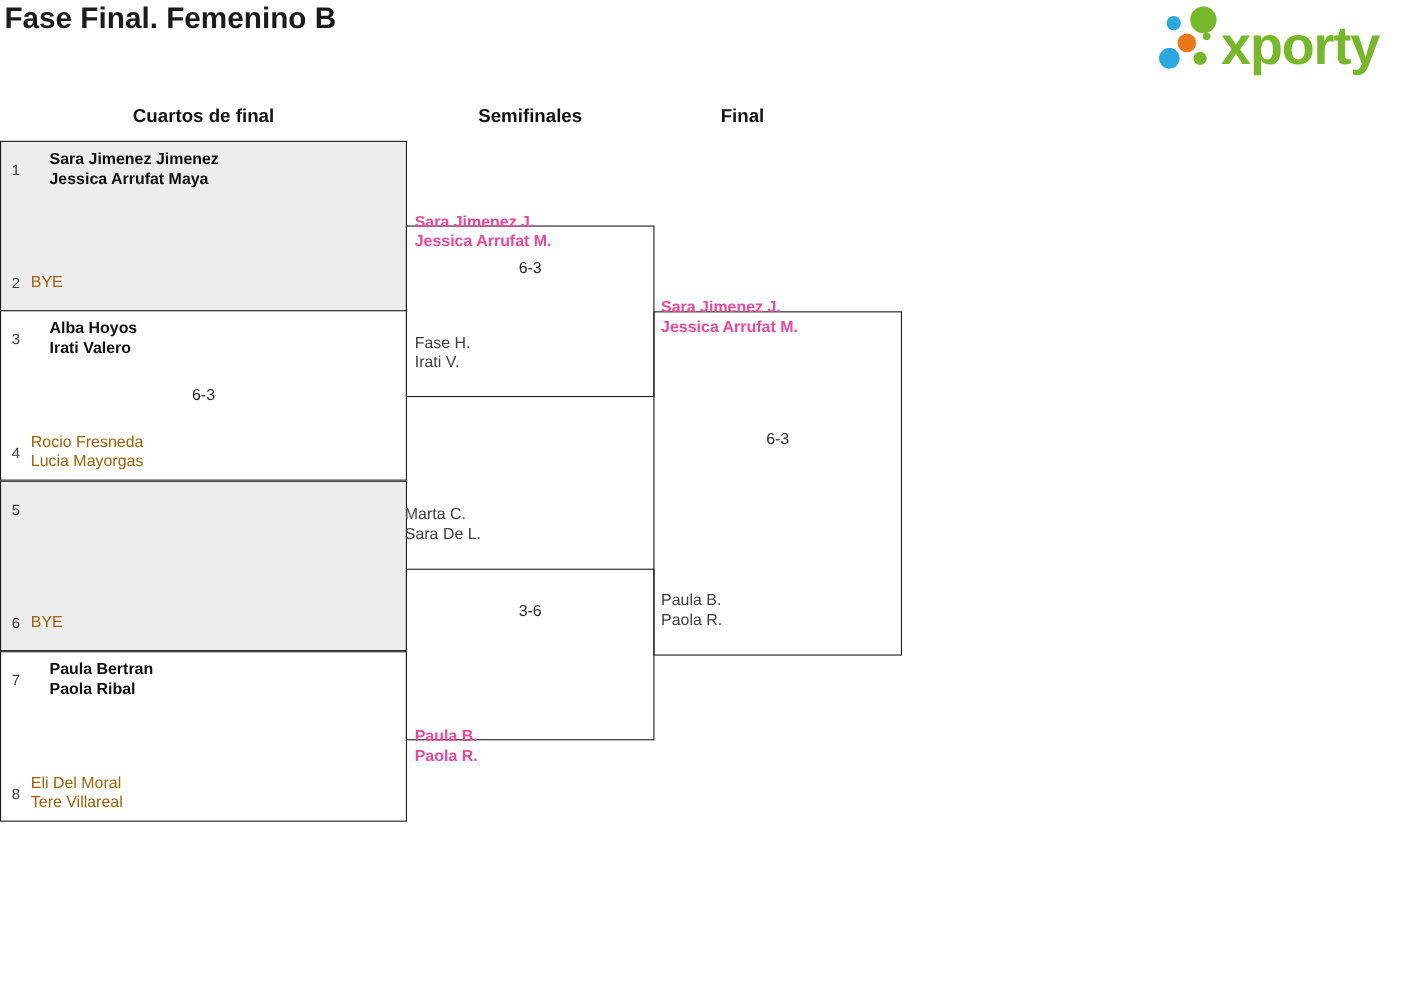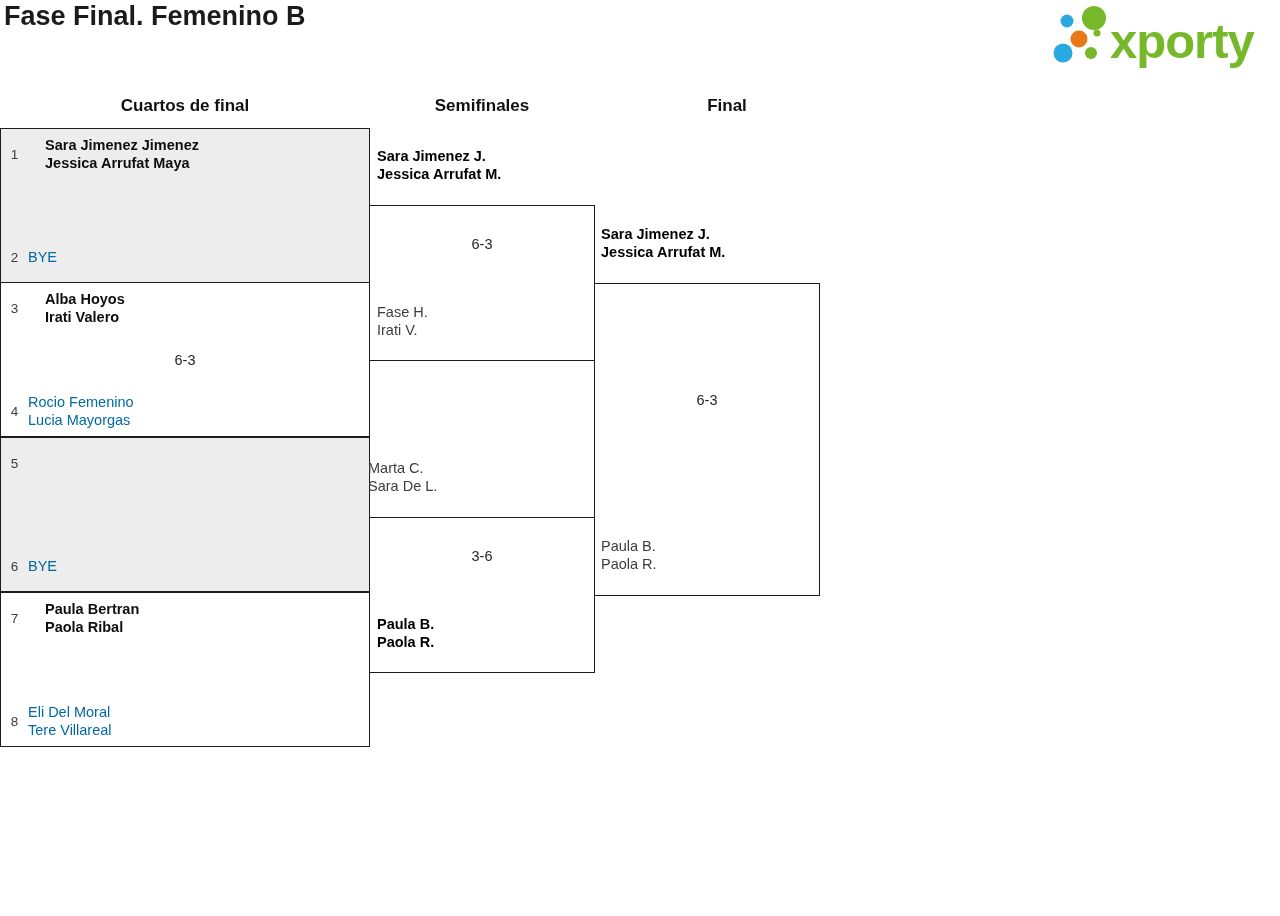--- a/index.html
+++ b/index.html
@@ -18,56 +18,56 @@
   }
   .logo { position:absolute; left:1048px; top:2px; width:232px; height:72px; cursor:pointer; }
 
   
   .round-header {
     position:absolute; top:96px; text-align:center;
     font-size:17px; font-weight:bold; color:#111111;
   }
   .rh-qf { left:0px;  width:370px; }
   .rh-sf { left:369px; width:226px; }
-  .rh-f  { left:614px; width:226px; }
+  .rh-f  { left:562px; width:226px; }
 
   
   .qf-box {
     position:absolute; left:0px; width:370px; height:155px;
     border:1px solid #1c1c1c; background:#ffffff;
     display:flex; flex-direction:column; justify-content:space-between;
     padding:7px 0 7px 0;
   }
   .qf-box.shaded { background:#ededed; }
   .team-row { display:flex; align-items:center; min-height:36px; }
   .seed {
     width:27px; flex:none; text-align:center;
     font-size:13.5px; color:#3d3d3d;
   }
-  .team-names { font-size:14.5px; line-height:18px; color:#0369a1; }
+  .team-names { font-size:14.5px; line-height:18px; color:#a16207; }
   .team-names div:empty { display:none; }
   .team-names.winner { font-weight:bold; color:#0e0e0e;margin-left:17px; }
   .qf-score {
     flex:1; display:flex; align-items:center; justify-content:center;
     font-size:14.5px; color:#262626;
   }
 
   
   .conn-rect {
     position:absolute; border:1px solid #1c1c1c; background:transparent;
   }
   .sf1-rect  { left:369px; top:205px; width:226px; height:156px; }
   .sf2-rect  { left:369px; top:517px; width:226px; height:156px; }
   .final-rect{ left:594px; top:283px; width:226px; height:313px; }
 
   
   .pair-label {
     position:absolute; font-size:14.5px; line-height:18px; color:#3d3d3d;
   }
-  .pair-label.winner { font-weight:bold; color:#000000; }
+  .pair-label.winner { font-weight:bold; color:#ec4899;margin-top:46px; }
   .pair-label div:empty { display:none; }
 
   
   .round-score {
     position:absolute; text-align:center; font-size:14.5px; color:#262626;
   }
   .sc-sf { left:369px; width:226px; }
   .sc-f  { left:594px; width:226px; }
 </style>
 </head>
@@ -116,21 +116,21 @@
       <div class="seed">3</div>
       <div class="team-names winner">
         <div>Alba Hoyos</div>
         <div>Irati Valero</div>
       </div>
     </div>
     <div class="qf-score">6-3</div>
     <div class="team-row">
       <div class="seed">4</div>
       <div class="team-names">
-        <div>Rocio Femenino</div>
+        <div>Rocio Fresneda</div>
         <div>Lucia Mayorgas</div>
       </div>
     </div>
   </div>
 
   <div class="qf-box shaded" style="top:437px;">
     <div class="team-row">
       <div class="seed">5</div>
     </div>
     <div class="qf-score"></div>

